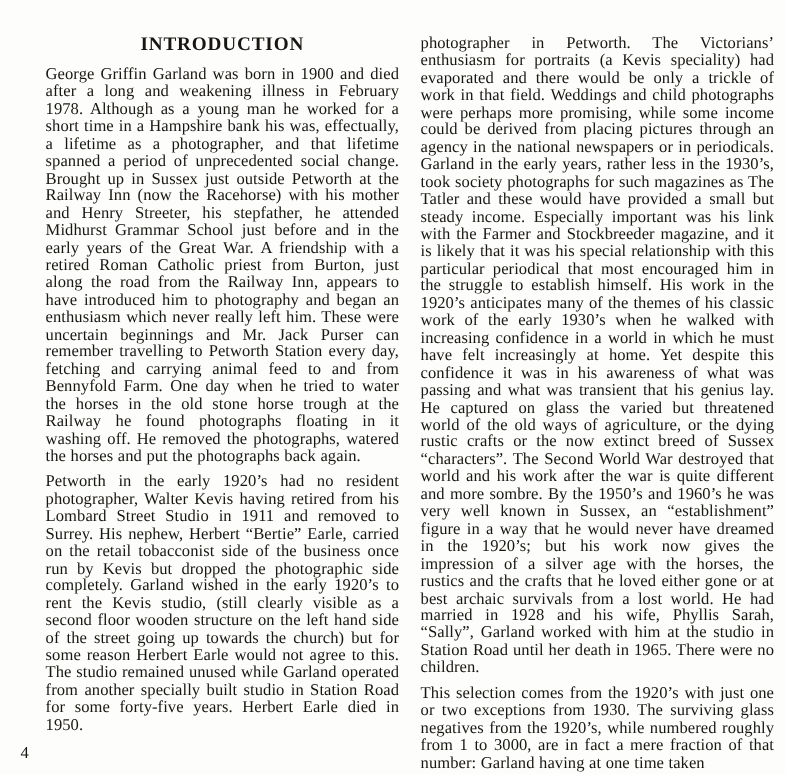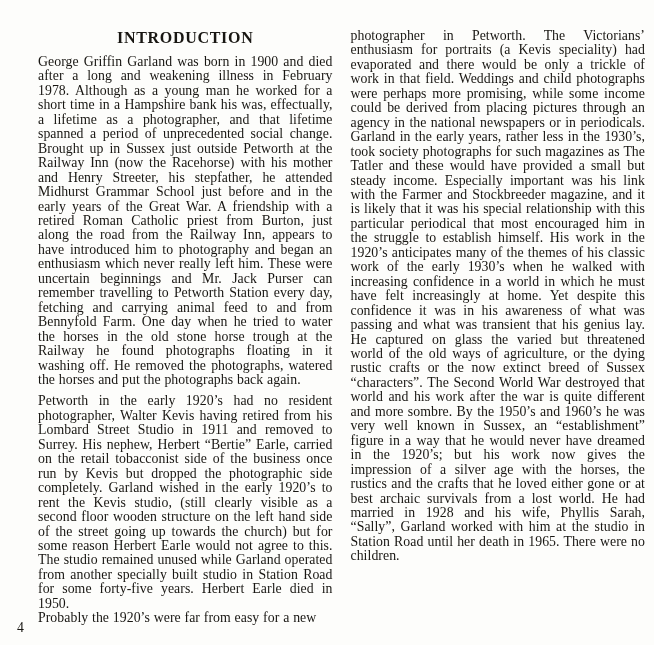--- a/index.html
+++ b/index.html
@@ -63,23 +63,23 @@
 </head>
 <body>
 
 <div class="book-page">
   <div class="columns">
 
     <div class="col">
       <h1 class="page-title">INTRODUCTION</h1>
       <p>George Griffin Garland was born in 1900 and died after a long and weakening illness in February 1978. Although as a young man he worked for a short time in a Hampshire bank his was, effectually, a lifetime as a photographer, and that lifetime spanned a period of unprecedented social change. Brought up in Sussex just outside Petworth at the Railway Inn (now the Racehorse) with his mother and Henry Streeter, his stepfather, he attended Midhurst Grammar School just before and in the early years of the Great War. A friendship with a retired Roman Catholic priest from Burton, just along the road from the Railway Inn, appears to have introduced him to photography and began an enthusiasm which never really left him. These were uncertain beginnings and Mr. Jack Purser can remember travelling to Petworth Station every day, fetching and carrying animal feed to and from Bennyfold Farm. One day when he tried to water the horses in the old stone horse trough at the Railway he found photographs floating in it washing off. He removed the photographs, watered the horses and put the photographs back again.</p>
       <p>Petworth in the early 1920’s had no resident photographer, Walter Kevis having retired from his Lombard Street Studio in 1911 and removed to Surrey. His nephew, Herbert “Bertie” Earle, carried on the retail tobacconist side of the business once run by Kevis but dropped the photographic side completely. Garland wished in the early 1920’s to rent the Kevis studio, (still clearly visible as a second floor wooden structure on the left hand side of the street going up towards the church) but for some reason Herbert Earle would not agree to this. The studio remained unused while Garland operated from another specially built studio in Station Road for some forty-five years. Herbert Earle died in 1950.</p>
-      <p class="no-gap">Probably the 1920’s were far from easy for a new</p>
     </div>
 
     <div class="col">
       <p><span>photographer in Petworth. The Victorians’ enthusiasm for portraits (a Kevis speciality) had evaporated and there would be only a trickle of work in that field. Weddings and child photographs were perhaps more promising, while some income could be derived from placing pictures through an agency in the national newspapers or in periodicals. Garland in the early years, rather less in the 1930’s, took society photographs for such magazines as </span><span class="italic">The Tatler</span><span> and these would have provided a small but steady income. Especially important was his link with the </span><span class="italic">Farmer and Stockbreeder</span><span> magazine, and it is likely that it was his special relationship with this particular periodical that most encouraged him in the struggle to establish himself. His work in the 1920’s anticipates many of the themes of his classic work of the early 1930’s when he walked with increasing confidence in a world in which he must have felt increasingly at home. Yet despite this confidence it was in his awareness of what was passing and what was transient that his genius lay. He captured on glass the varied but threatened world of the old ways of agriculture, or the dying rustic crafts or the now extinct breed of Sussex “characters”. The Second World War destroyed that world and his work after the war is quite different and more sombre. By the 1950’s and 1960’s he was very well known in Sussex, an “establishment” figure in a way that he would never have dreamed in the 1920’s; but his work now gives the impression of a silver age with the horses, the rustics and the crafts that he loved either gone or at best archaic survivals from a lost world. He had married in 1928 and his wife, Phyllis Sarah, “Sally”, Garland worked with him at the studio in Station Road until her death in 1965. There were no children.</span></p>
+      <p>This selection comes from the 1920’s with just one or two exceptions from 1930. The surviving glass negatives from the 1920’s, while numbered roughly from 1 to 3000, are in fact a mere fraction of that number: Garland having at one time taken</p>
     </div>
 
   </div>
 
   <div class="page-number">4</div>
 </div>
 
 </body></html>

